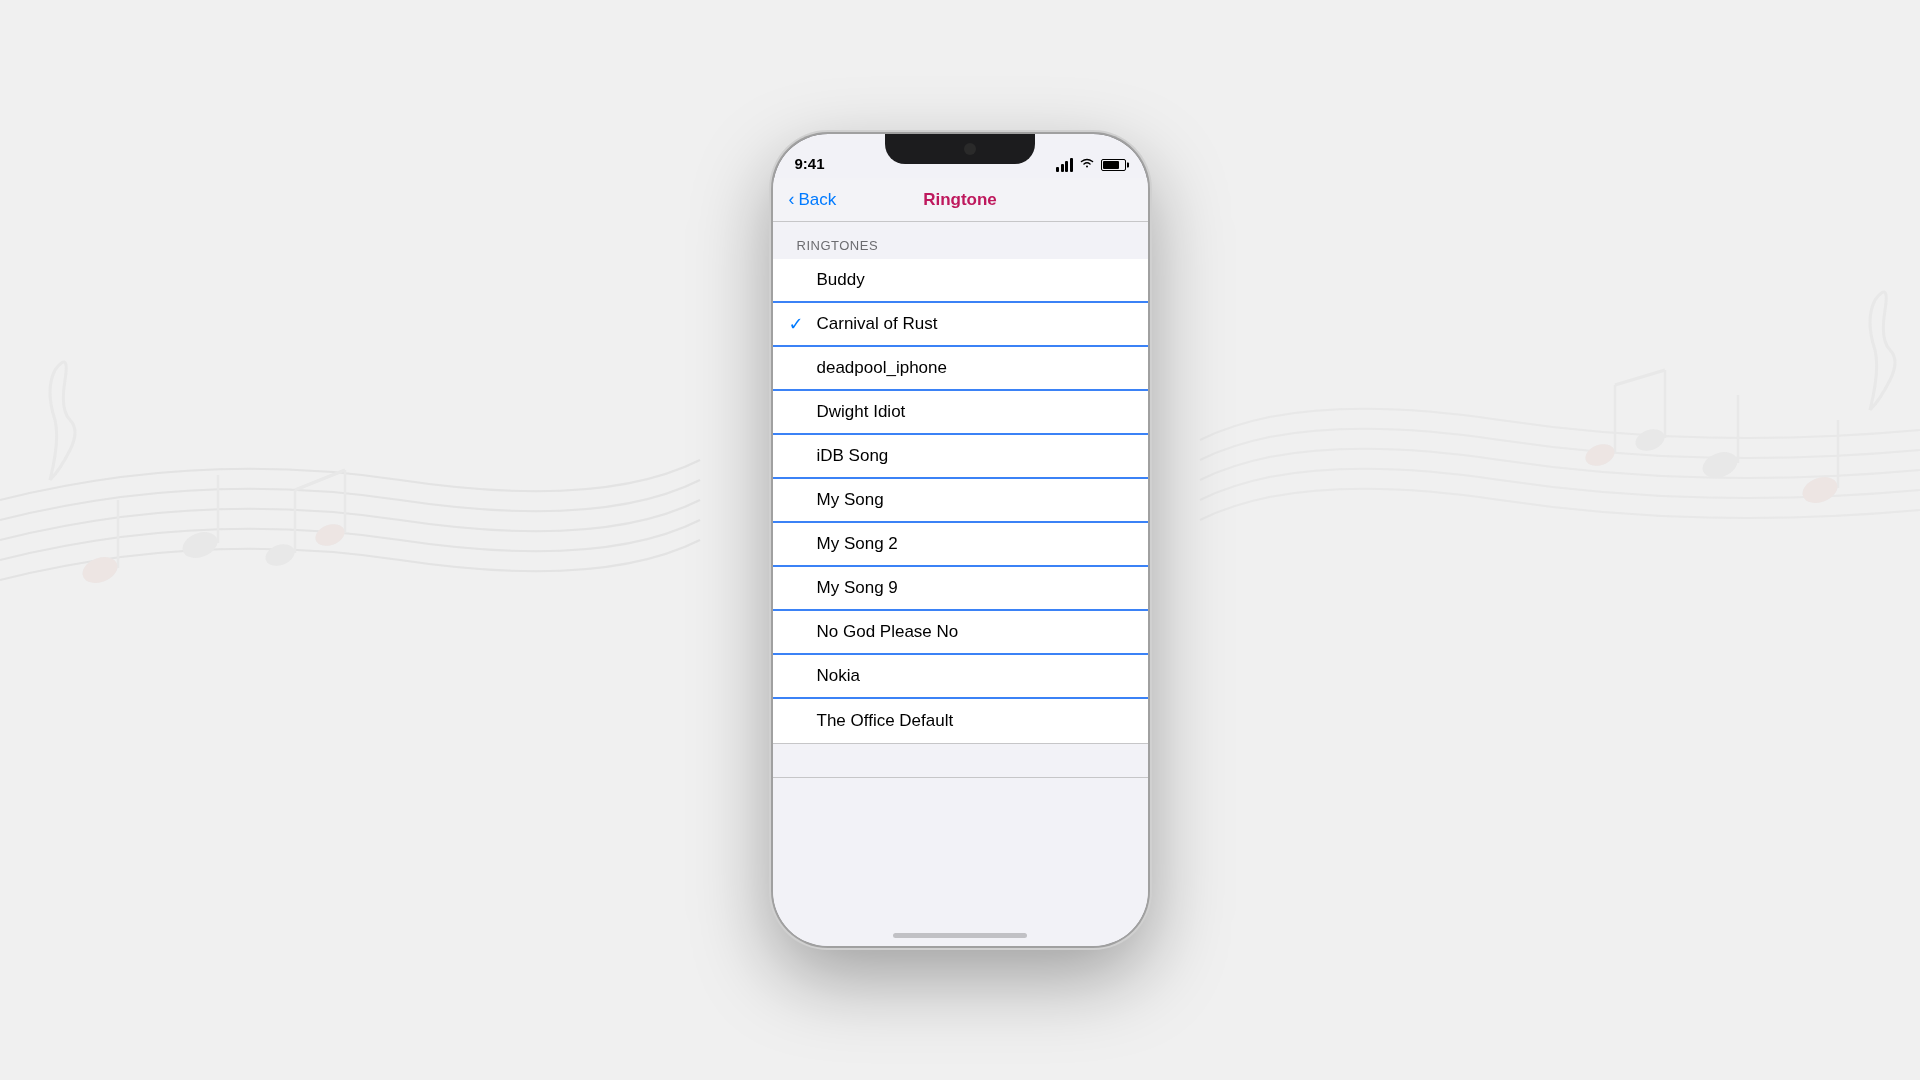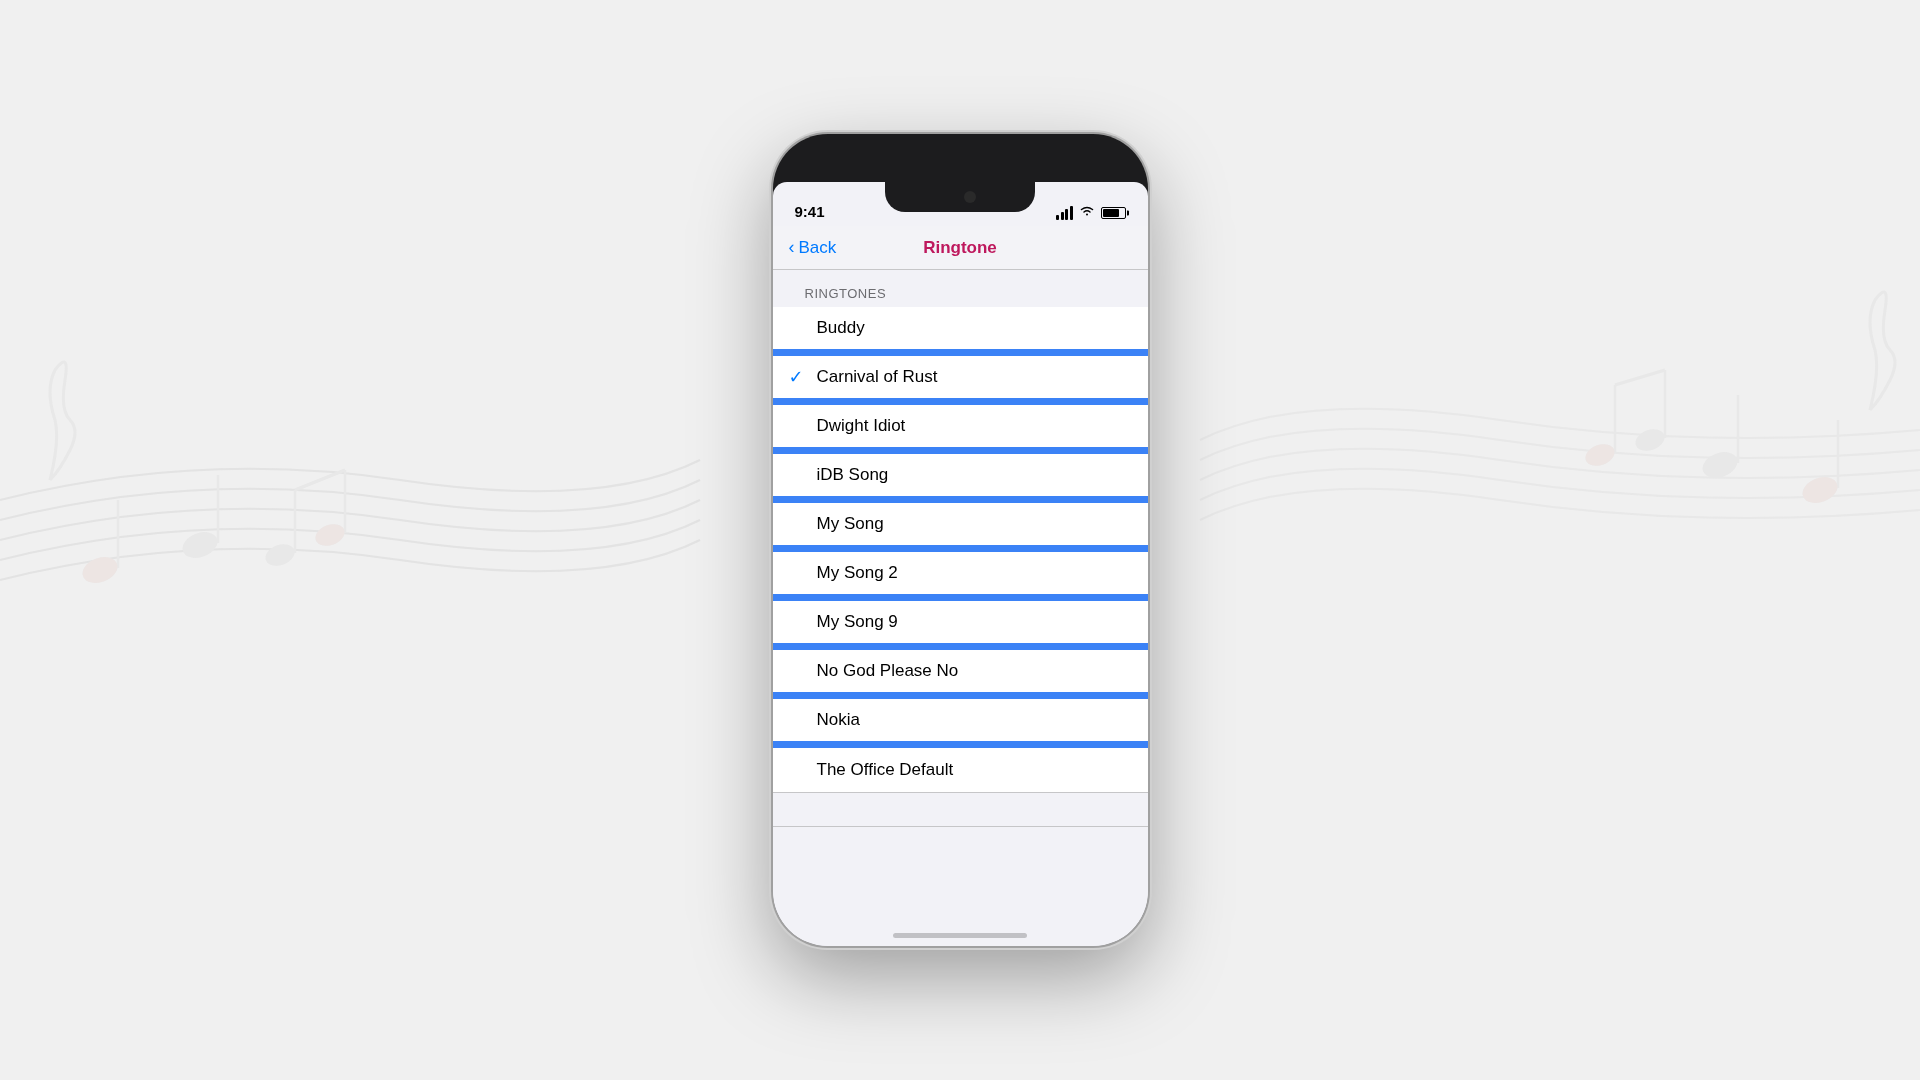--- a/index.html
+++ b/index.html
@@ -68,21 +68,20 @@
       border-radius: 0 2px 2px 0;
     }
 
     
     .screen {
       position: absolute;
       inset: 0;
       background: #f2f2f7;
       border-radius: 14px;
       overflow: hidden;
-      margin-top: 48px;
     }
 
     
     .notch {
       position: absolute;
       top: 0;
       left: 50%;
       transform: translateX(-50%);
       width: 150px;
       height: 30px;
@@ -208,40 +207,40 @@
 
     
     .content {
       flex: 1;
       overflow-y: auto;
       height: calc(812px - 44px - 44px);
       background: #f2f2f7;
     }
 
     .section-header {
-      padding: 16px 32px 6px;
+      padding: 16px 24px 6px;
       font-size: 13px;
       font-weight: 400;
       color: #6c6c70;
       letter-spacing: 0.5px;
       text-transform: uppercase;
       background: #f2f2f7;
     }
 
     .list-section {
       background: #fff;
       margin-bottom: 0;
     }
 
     .list-item {
       display: flex;
       align-items: center;
       min-height: 44px;
       padding: 0 16px;
-      border-bottom: 7px solid #3b82f6;
+      border-bottom: 2px solid #3b82f6;
       background: #fff;
       cursor: pointer;
       position: relative;
     }
 
     .list-item:last-child {
       border-bottom: none;
     }
 
     .list-item-check {
@@ -386,20 +385,24 @@
         <div class="list-item">
           <div class="list-item-check"></div>
           <span class="list-item-label">Buddy</span>
         </div>
 
         <div class="list-item">
           <div class="list-item-check" style="color:#007aff;">✓</div>
           <span class="list-item-label">Carnival of Rust</span>
         </div>
 
+        <div class="list-item">
+          <div class="list-item-check"></div>
+          <span class="list-item-label">deadpool_iphone</span>
+        </div>
 
         <div class="list-item">
           <div class="list-item-check"></div>
           <span class="list-item-label">Dwight Idiot</span>
         </div>
 
         <div class="list-item">
           <div class="list-item-check"></div>
           <span class="list-item-label">iDB Song</span>
         </div>

